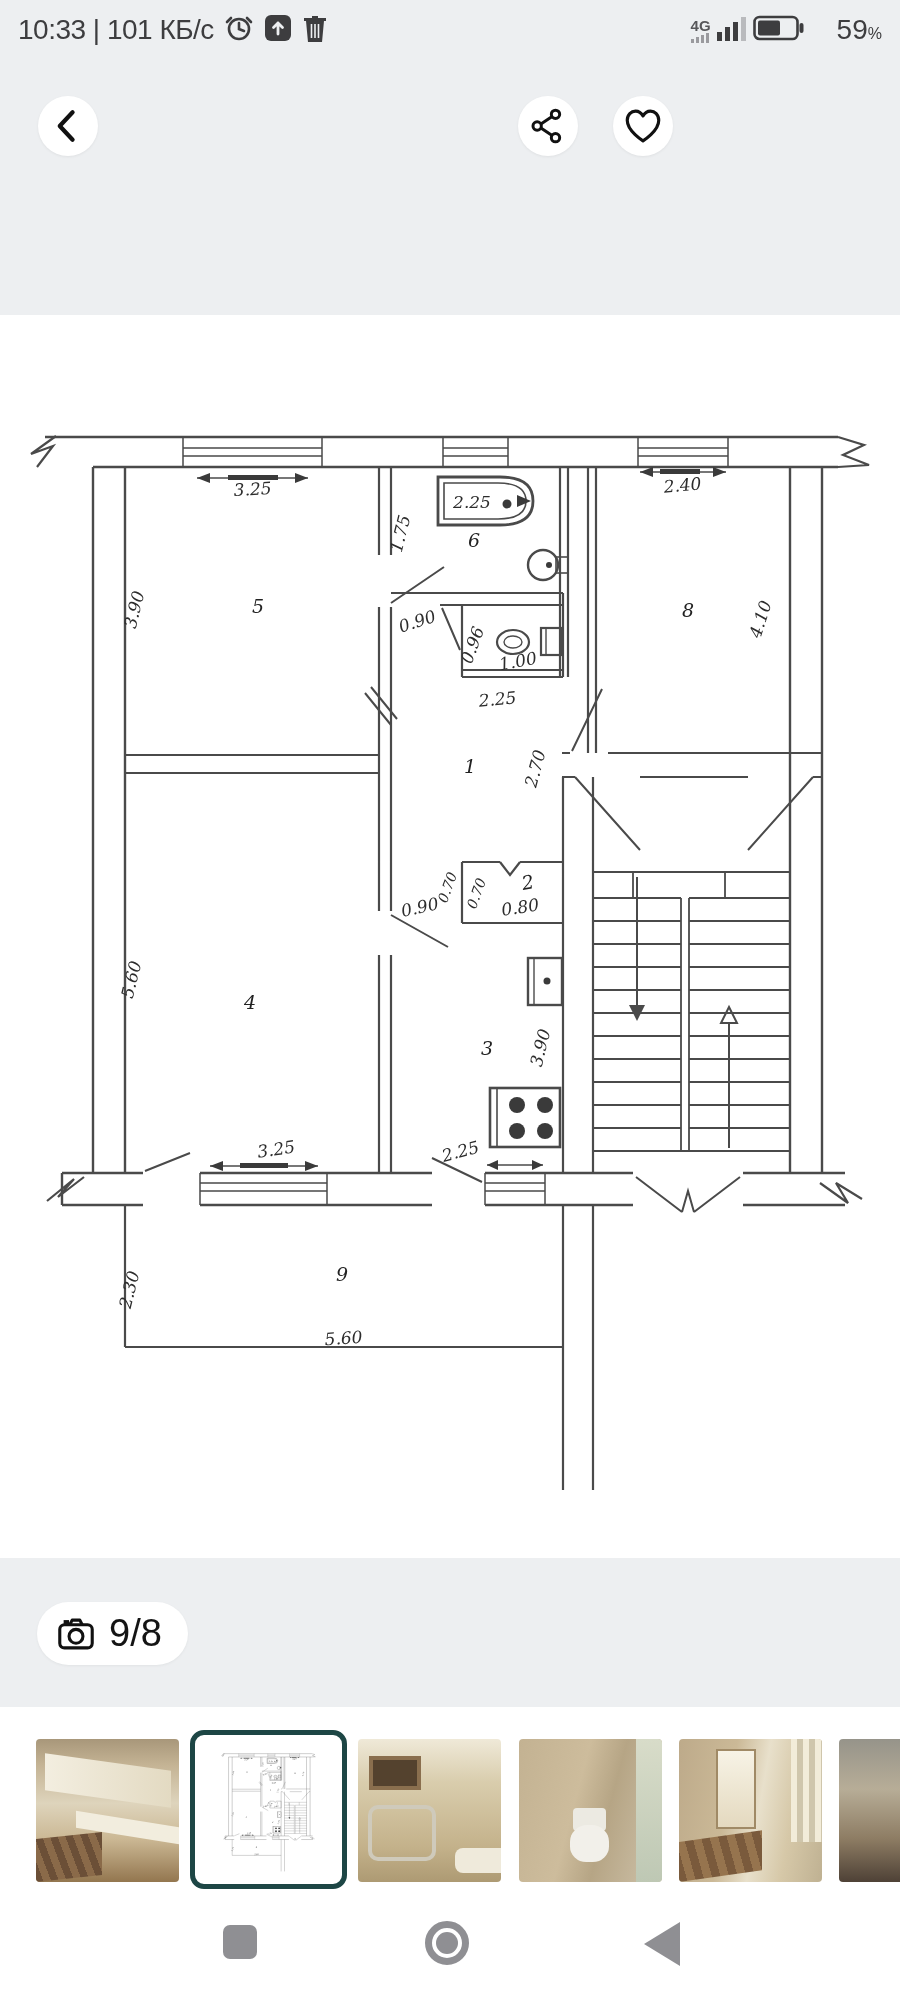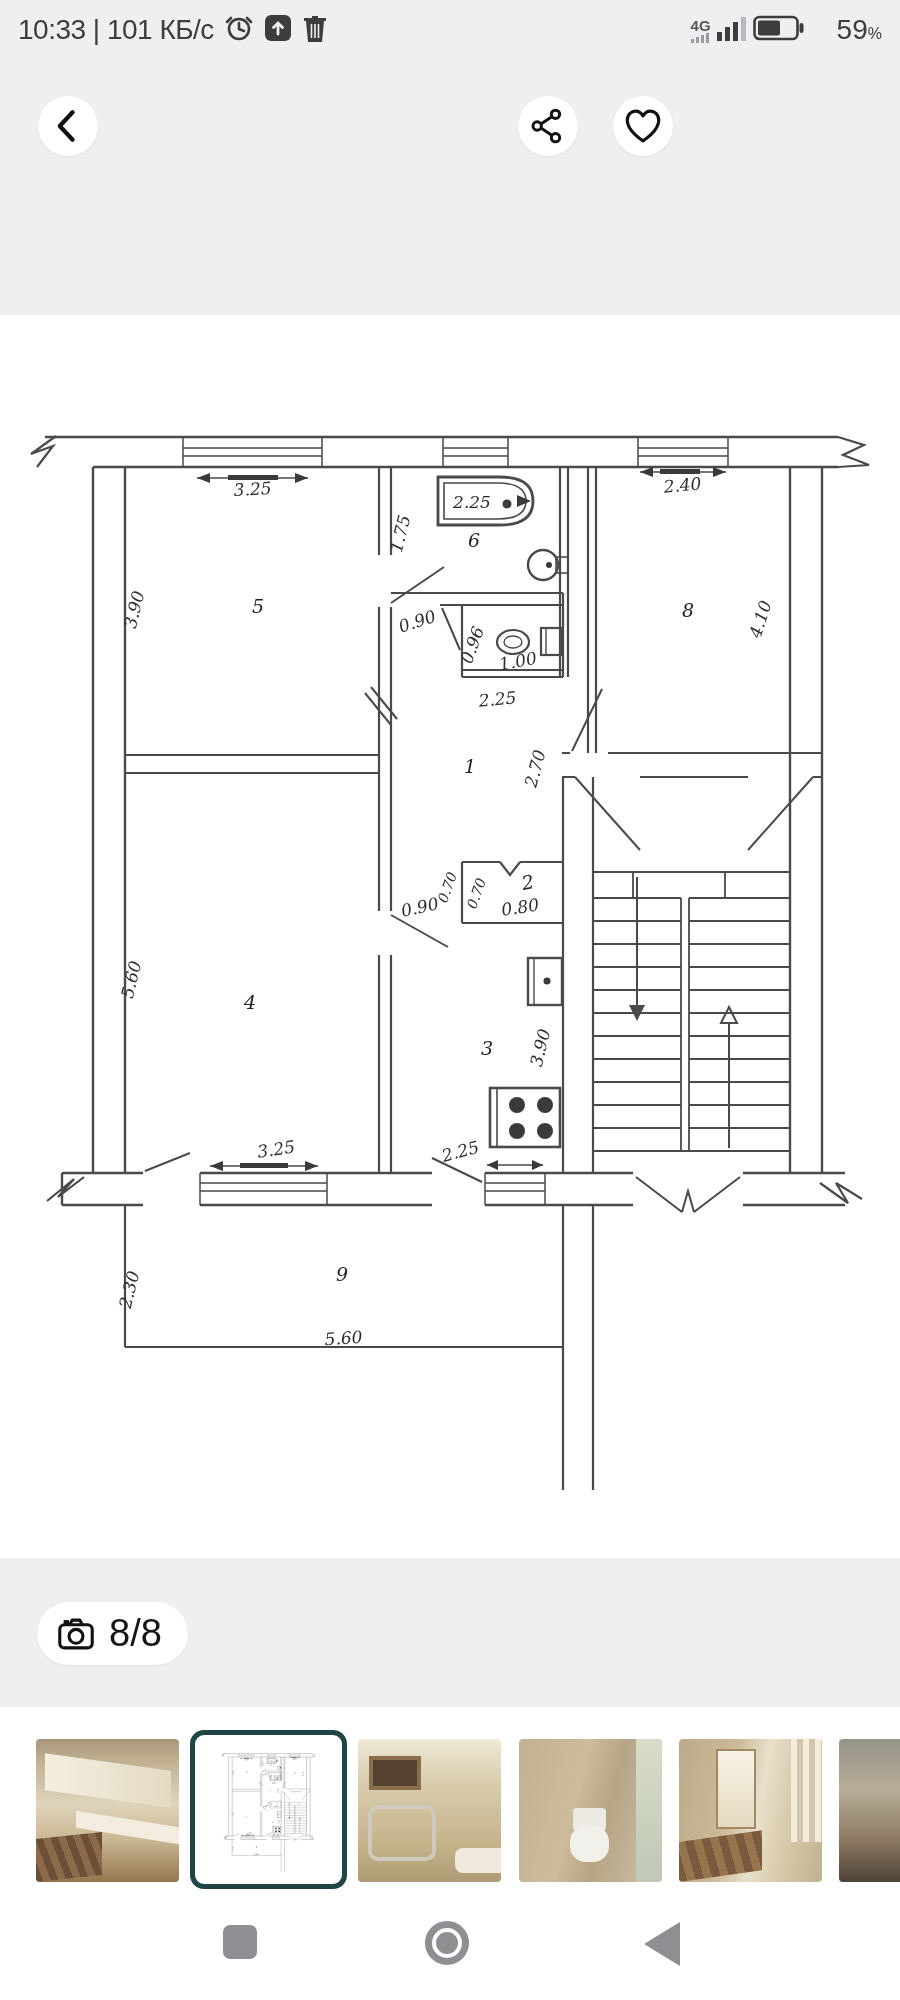--- a/index.html
+++ b/index.html
@@ -294,21 +294,21 @@
   <div class="gallery-bottom">
     <div class="counter-badge">
       <svg width="38" height="34" viewBox="0 0 48 44">
         <g fill="none" stroke="#111" stroke-width="4" stroke-linejoin="round">
           <path d="M16 10 L19 4 H29 L32 10"></path>
           <rect x="3" y="10" width="42" height="30" rx="6"></rect>
           <circle cx="24" cy="25" r="9"></circle>
           </g>
         <rect x="8" y="4" width="7" height="5" fill="#111"></rect>
       </svg>
-      <span class="cnt">8/8</span>
+      <span class="cnt">9/8</span>
     </div>
   </div>
 
   <div class="thumb-strip">
     <div class="thumb t1">
       <div class="k-cab"></div>
       <div class="k-counter"></div>
       <div class="k-floor"></div>
     </div>
     <div class="thumb-sel">

